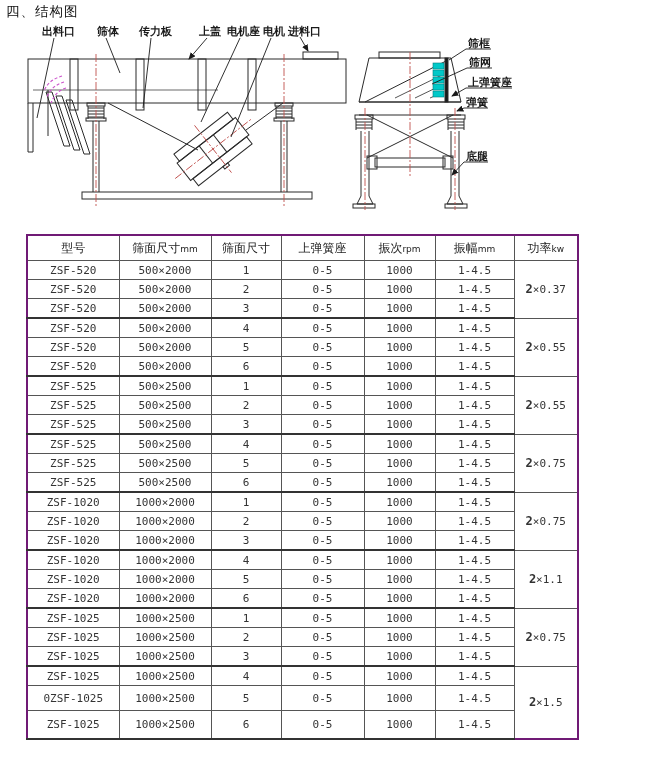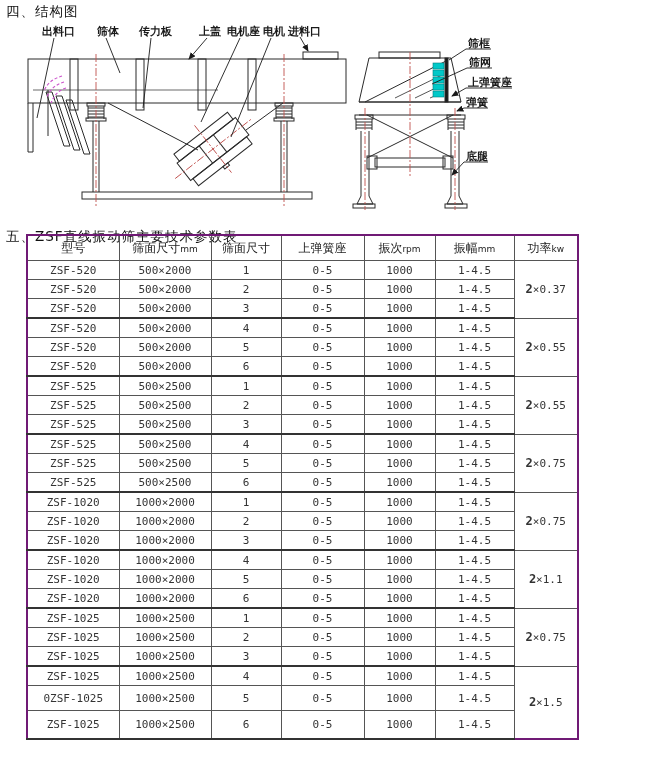--- a/index.html
+++ b/index.html
@@ -189,21 +189,20 @@
       <line x1="464" y1="144" x2="452" y2="157" marker-end="url(#arw)"></line>
     </g>
 
     <text x="468" y="29">筛框</text>
     <text x="469" y="48">筛网</text>
     <text x="468" y="68">上弹簧座</text>
     <text x="466" y="88">弹簧</text>
     <text x="466" y="142">底腿</text>
   </svg>
 
-  <div class="sec-title" id="title-params">五、ZSF直线振动筛主要技术参数表</div>
 
   <table id="params">
     <colgroup>
       <col style="width:92px">
         <col style="width:92px">
         <col style="width:70px">
       <col style="width:83px">
         <col style="width:71px">
         <col style="width:79px">
       <col style="width:64px">

